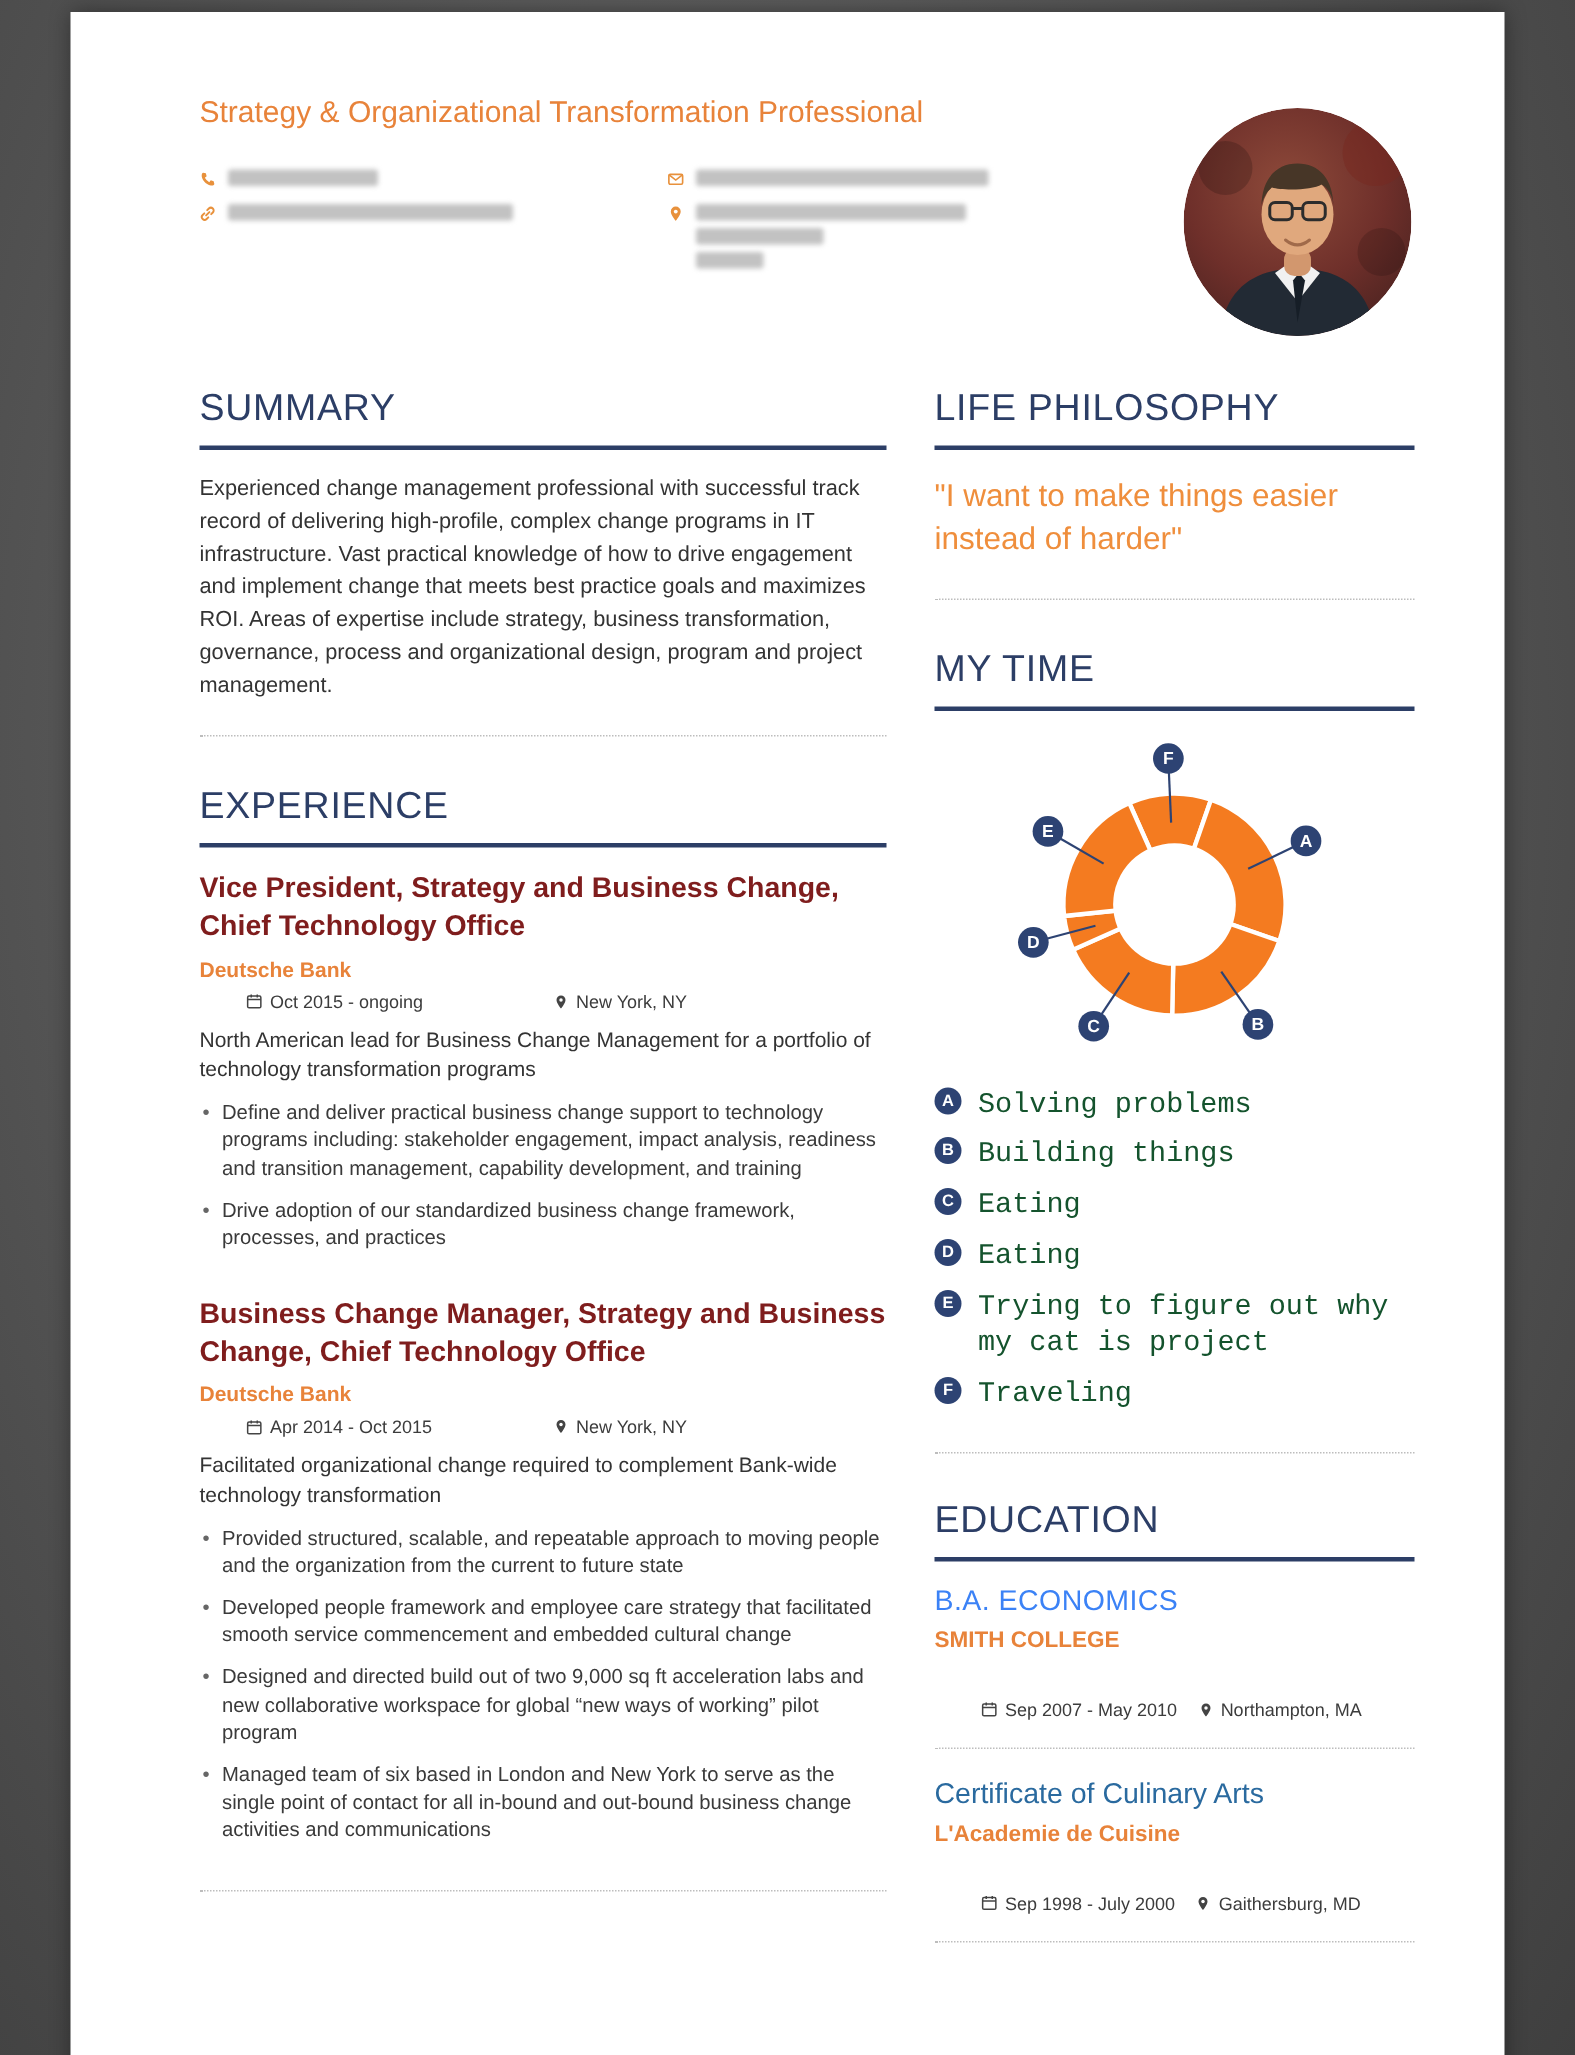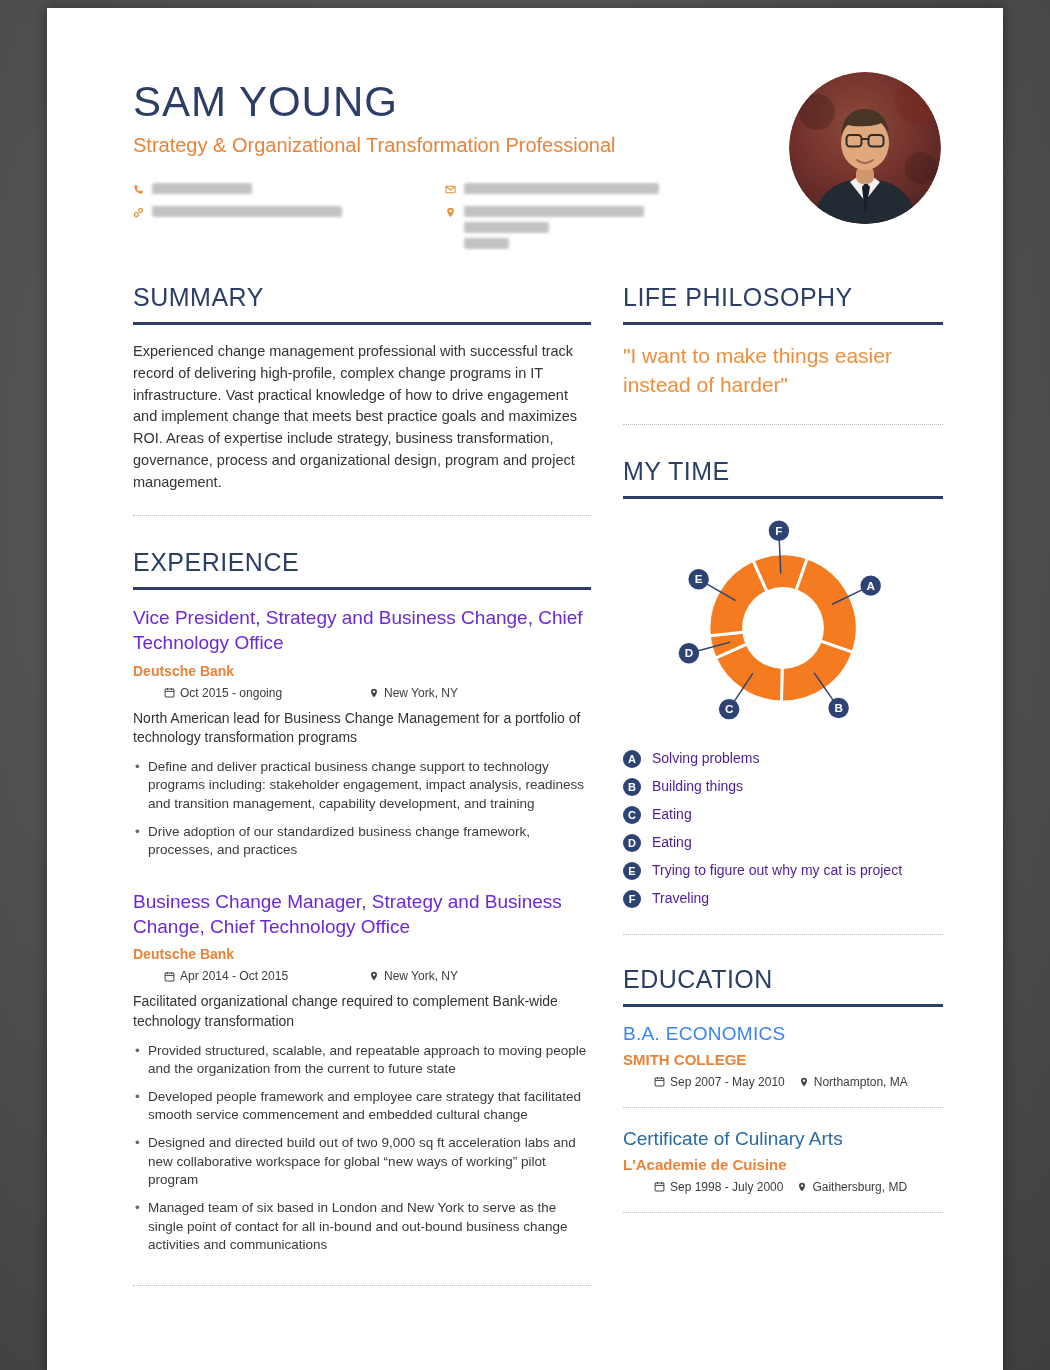--- a/index.html
+++ b/index.html
@@ -38,62 +38,61 @@
   .col-right { flex:1; min-width:0; }
   h2.sec {
     margin:0 0 16px; font-size:25px; font-weight:400; letter-spacing:.5px;
     color:#2c3e66; border-bottom:3px solid #2c3e66; padding-bottom:10px;
   }
   .dotted { border-top:1px dotted #bdbdbd; height:0; }
 
   
   .summary-text { font-size:14.5px; line-height:1.5; color:#333; margin:6px 0 0; }
   .sep-after-summary { margin:22px 0 32px; }
-  h3.job-title { margin:8px 0 7px; font-size:19px; line-height:1.3; font-weight:400; color:#6d28d9; }
+  h3.job-title { margin:8px 0 7px; font-size:19px; line-height:1.3; font-weight:700; color:#7f1d1d; }
   .company { font-size:14px; font-weight:bold; color:#e8833a; margin-bottom:7px; }
   .meta { display:flex; align-items:center; font-size:12px; color:#3c3c3c;padding-left:31px; }
   .meta .mi { display:flex; align-items:center; gap:5px; }
   .job-meta .mi:first-child { width:205px; }
-  .edu-meta .mi { margin-right:14px; }
+  .edu-meta .mi { margin-right:14px;margin-top:24px; }
   .micon { color:#444; display:inline-flex; }
   .job-desc { font-size:14px; line-height:1.4; color:#333; margin:9px 0 10px; }
   ul.bullets { list-style:none; margin:4px 0 0; padding:0; }
   ul.bullets li { position:relative; padding-left:15px; font-size:13.5px; line-height:1.38; color:#3a3a3a; margin-bottom:9px; }
   ul.bullets li::before { content:"•"; position:absolute; left:2px; top:0; color:#666; }
   .job { margin-bottom:30px; }
   .sep-left-bottom { margin-top:14px; }
 
   
   .quote { font-size:21px; line-height:1.4; color:#ef8e3c; margin:8px 0 24px; }
   .sep-after-quote { margin-bottom:32px; }
   .donut-wrap { display:flex; justify-content:center; margin:4px 0 6px; }
   ul.legend { list-style:none; margin:8px 0 0; padding:0; }
   ul.legend li { display:flex; align-items:flex-start; gap:11px; margin-bottom:9px; }
   .lkey {
     flex:none; width:18px; height:18px; border-radius:50%; background:#2d4373; color:#fff;
     font-size:11px; font-weight:bold; display:flex; align-items:center; justify-content:center; margin-top:1px;
   }
-  .llabel { font-size:14px; color:#4c1d95; line-height:1.3; }
+  .llabel { font-size:19px; color:#14532d; line-height:1.3;font-family:Liberation Mono, monospace; }
   .sep-before-edu { margin:26px 0 30px; }
   .edu { margin-bottom:4px; }
   h3.degree { margin:4px 0 6px; font-size:19px; font-weight:400; }
   .degree-navy { color:#3b82f6; letter-spacing:.3px; }
   .degree-blue { color:#2a6a9f; font-size:20px; }
   .school { font-size:15px; font-weight:bold; color:#e8833a; margin-bottom:7px; }
   .sep-edu { margin:18px 0 20px; }
 </style>
 </head>
 <body>
 
 <div class="canvas">
   <div class="page">
 
     <header class="header">
       <div class="header-left">
-        <h1 class="name">SAM YOUNG</h1>
         <div class="subtitle">Strategy &amp; Organizational Transformation Professional</div>
 
         <div class="contact">
           <div class="contact-col">
             <div class="contact-item">
               <span class="cicon">
                 <svg width="11" height="11" viewBox="0 0 12 12">
                     <path d="M2.6 1.2l2 .5.6 2.1-1.3 1.1a7.3 7.3 0 0 0 3.2 3.2l1.1-1.3 2.1.6.5 2c-.3 1-1.4 1.4-2.6 1.1C4.6 9.8 1.3 6.1 1.6 2.9c.1-.8.5-1.5 1-1.7z" fill="currentColor"></path>
                   </svg>
               </span>

